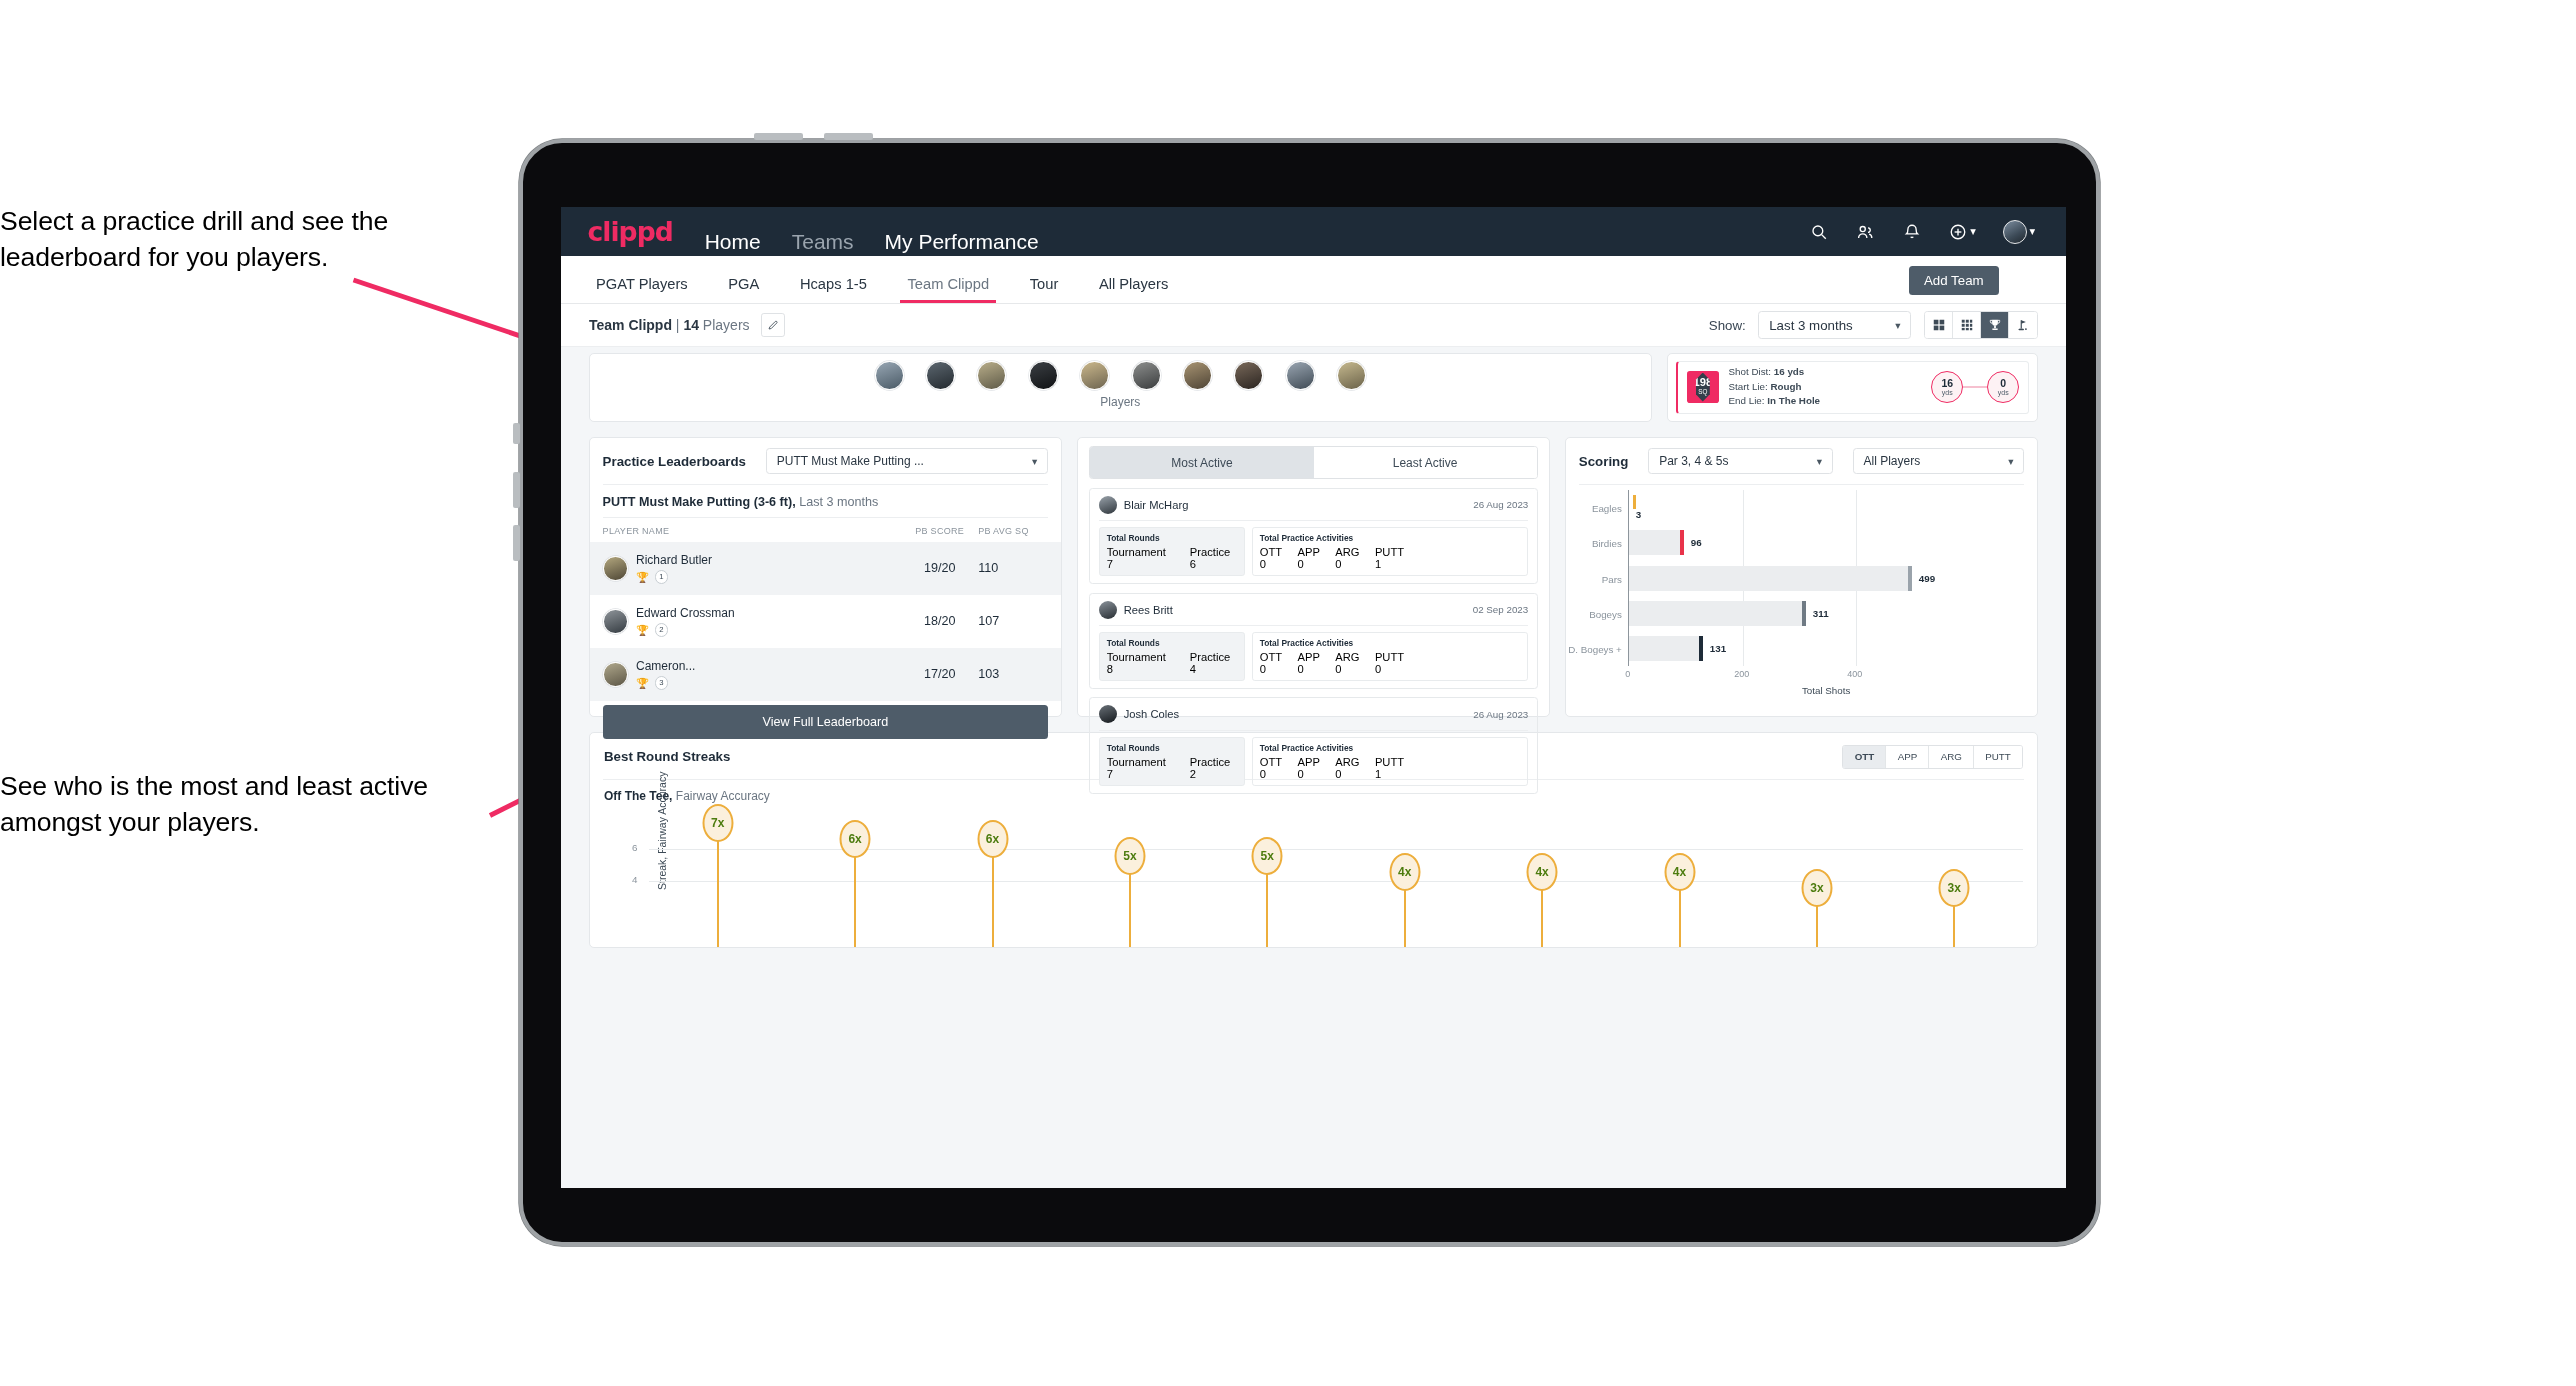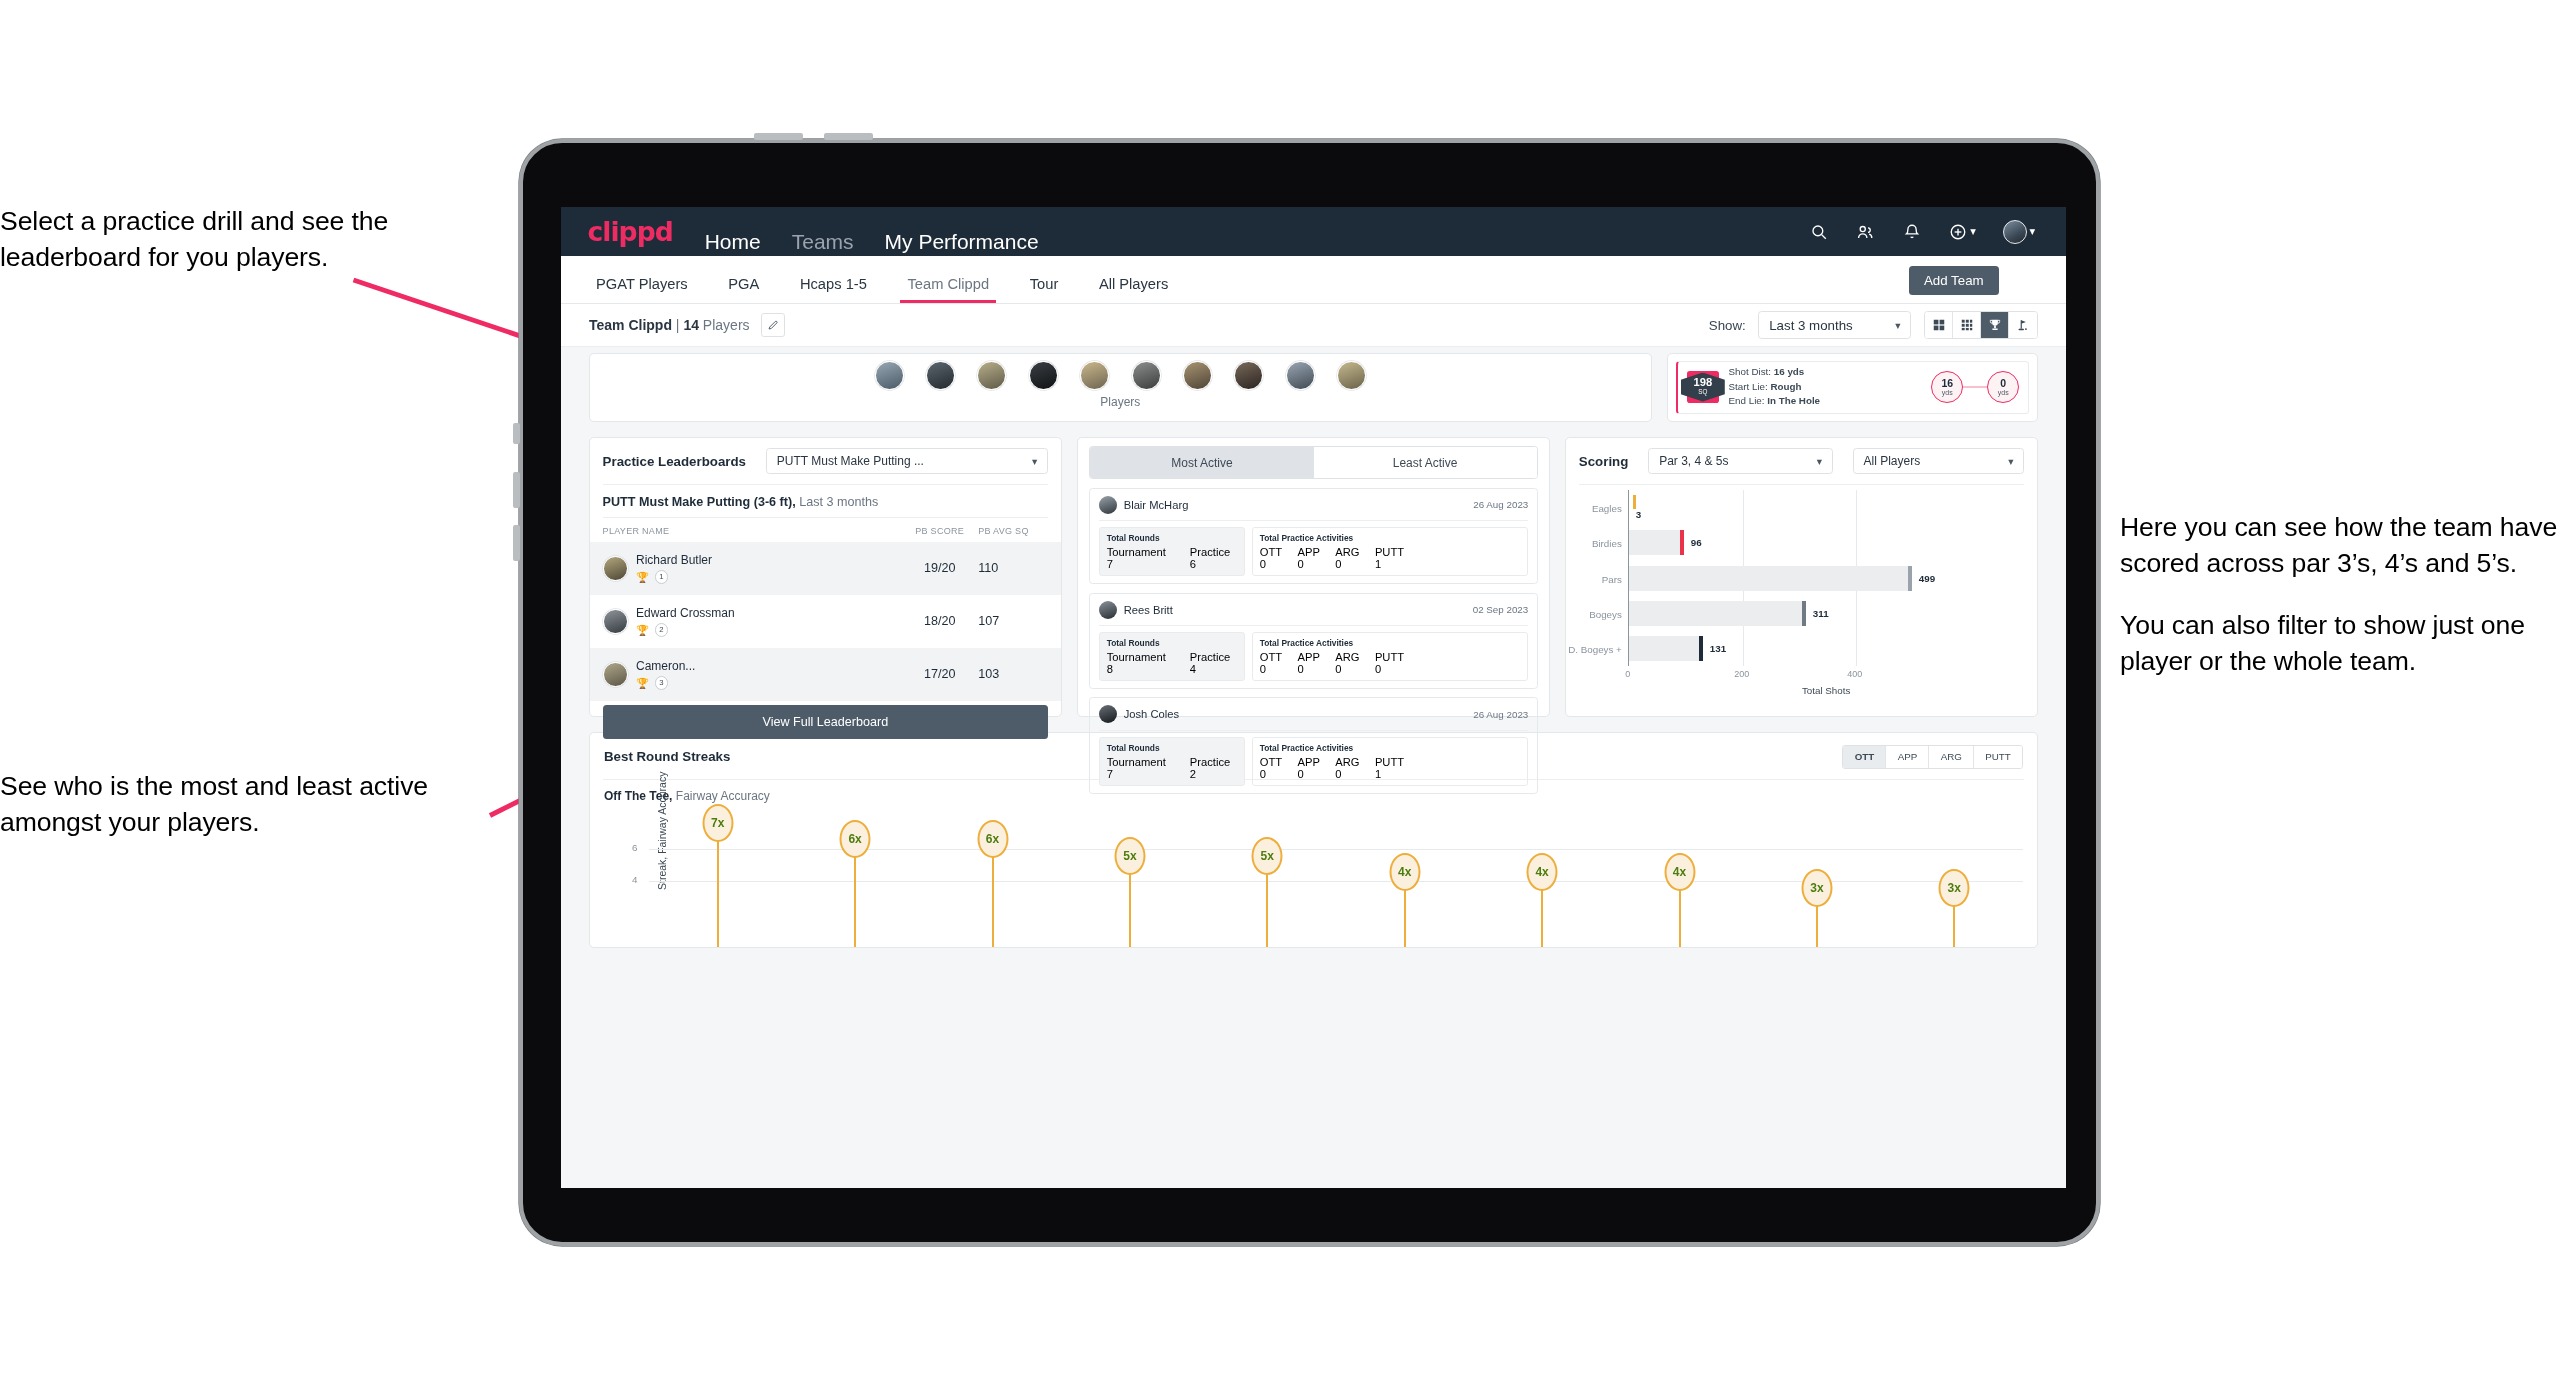--- a/index.html
+++ b/index.html
@@ -164,21 +164,21 @@
   }
   .players-cap { text-align:center; font-size: 12px; color:#6b7682; margin-top: 5.6px; }
 
   .shot-card { width: 371px; padding: 7px 8.4px; }
   .shot-inner { border:0.7px solid #e9ecee; border-left:2.8px solid #ef2b63; border-radius:3.5px; height:53px; display:flex; align-items:center; padding: 0 8.4px; gap:9.8px; }
   .sq-badge {
     width: 32px; height:32px; background:#ef2b63; border-radius:2.8px;
     display:flex; flex-direction:column; align-items:center; justify-content:center;
     color:#fff; position:relative;
   }
-  .hexdot { position:absolute; width:44px; height:29px; background:#333f4b;
+  .hexdot { position:absolute; width:14px; height:29px; background:#333f4b;
     clip-path: polygon(50% 0%, 100% 25%, 100% 75%, 50% 100%, 0% 75%, 0% 25%);
     display:flex; flex-direction:column; align-items:center; justify-content:center;}
   .hexdot .n { font-size:11.2px; font-weight:700; line-height:1; }
   .hexdot .s { font-size:6.3px; line-height:1.4; }
   .shot-lines { font-size: 9.8px; color:#3d4a56; line-height:1.5; }
   .shot-lines b { font-weight:700; }
   .dist-vis { margin-left:auto; display:flex; align-items:center; }
   .dcirc {
     width: 32px; height:32px; border-radius:50%; border:1.4px solid #ef2b63; background:#fdf2f4;
     display:flex; flex-direction:column; align-items:center; justify-content:center;
@@ -284,24 +284,20 @@
 </head>
 <body>
 
 <div class="stage">
 
   <div class="anno" style="left:0px; top:769px; width:518px;">
     <p>See who is the most and least active amongst your players.</p>
   </div>
   <div class="anno" style="left:0px; top:204px; width:518px;">
     <p>Select a practice drill and see the leaderboard for you players.</p>
-  </div>
-  <div class="anno" style="left:2120px; top:510px; width:448px;">
-    <p>Here you can see how the team have scored across par 3’s, 4’s and 5’s.</p>
-    <p>You can also filter to show just one player or the whole team.</p>
   </div>
 
   <svg class="arrow-svg" viewBox="0 0 3680 1980">
     <defs>
       <marker id="ah" markerWidth="9" markerHeight="9" refX="6" refY="4.5" orient="auto">
         <path d="M0,0 L9,4.5 L0,9 Z" fill="#ef2b63"></path>
       </marker>
     </defs>
     <line x1="505" y1="400" x2="1265" y2="655" stroke="#ef2b63" stroke-width="7" marker-end="url(#ah)"></line>
     <line x1="700" y1="1165" x2="1618" y2="706" stroke="#ef2b63" stroke-width="7" marker-end="url(#ah)"></line>

